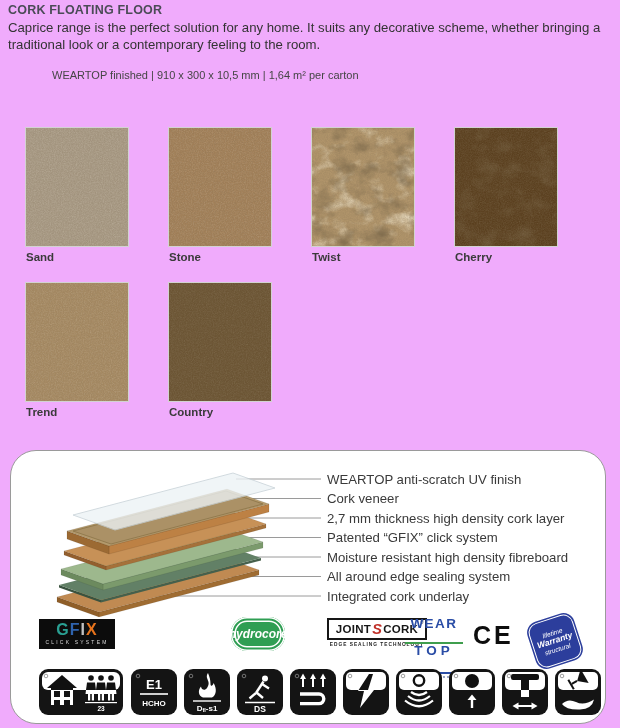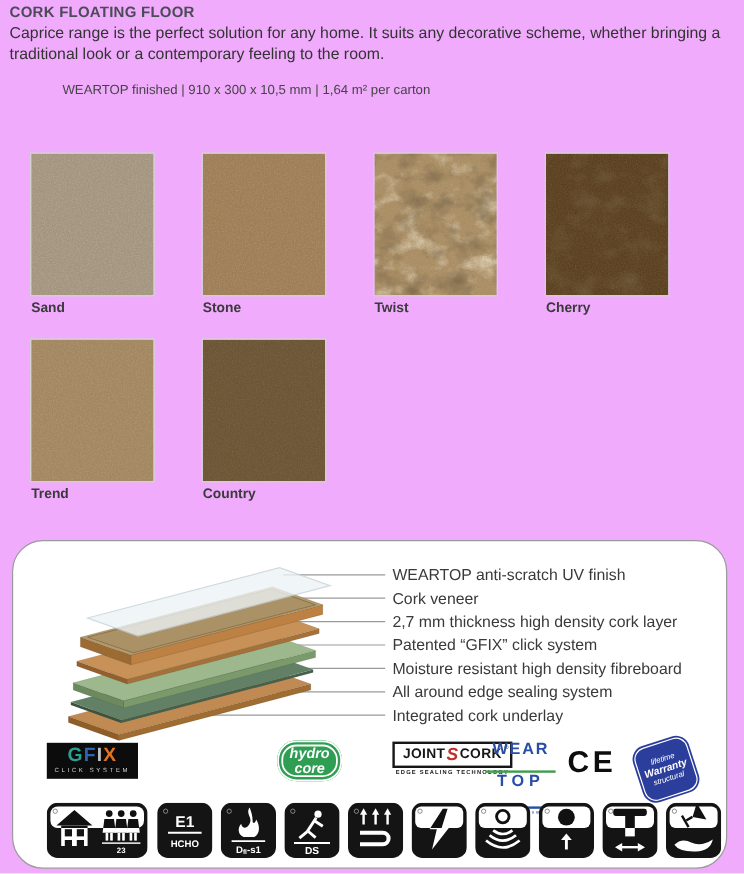--- a/index.html
+++ b/index.html
@@ -26,21 +26,21 @@
   .uniclic{left:112px;top:168px;width:96px;height:30px;background:#1d3e98;border:1px solid #0a1c52;
            box-shadow:inset 0 0 0 2px #fff;display:flex;align-items:center;justify-content:center;
            gap:3px;box-sizing:border-box;}
   .uniclic .txt{color:#fff;font-style:italic;font-weight:900;font-size:12.5px;letter-spacing:.2px;}
   .uniclic .reg{position:absolute;top:2px;right:3px;color:#fff;font-size:5px;}
   .uniclic .strip{position:absolute;bottom:3px;left:10px;right:10px;height:2px;
       background:repeating-linear-gradient(90deg,rgba(255,255,255,.75) 0 3px,transparent 3px 5px);}
   .hydro{left:220px;top:166px;width:54px;height:34px;background:#2f9e53;border-radius:16px;
          box-shadow:inset 0 0 0 1.5px #fff, inset 0 0 0 3.5px #2f9e53, inset 0 0 0 5px #fff;
          color:#fff;font-style:italic;font-weight:bold;font-size:12px;line-height:12px;
-         display:flex;flex-direction:column;align-items:center;justify-content:center;}
+         display:flex;align-items:center;justify-content:center;}
   .joint{left:284px;top:167px;width:100px;text-align:center;padding-left:32px;}
   .joint .jbox{position:relative;border:2px solid #161616;background:#fff;height:18px;
         display:flex;align-items:center;justify-content:center;font-weight:900;font-size:11.5px;
         color:#161616;letter-spacing:.3px;}
   .joint .s{color:#c03028;font-size:14.5px;font-style:italic;margin:0 1px;}
   .joint .reg{position:absolute;top:0;right:1px;font-size:4.5px;font-weight:normal;}
   .joint .cap{font-size:4.8px;font-weight:bold;letter-spacing:1px;color:#222;margin-top:2px;}
   .wear{left:394px;top:166px;width:58px;text-align:center;color:#2a4da6;font-weight:900;line-height:1;}
   .wear .l1{display:block;font-size:13.5px;letter-spacing:1.5px;border-bottom:2.5px solid #3f9e4e;
             padding-bottom:11px;}

